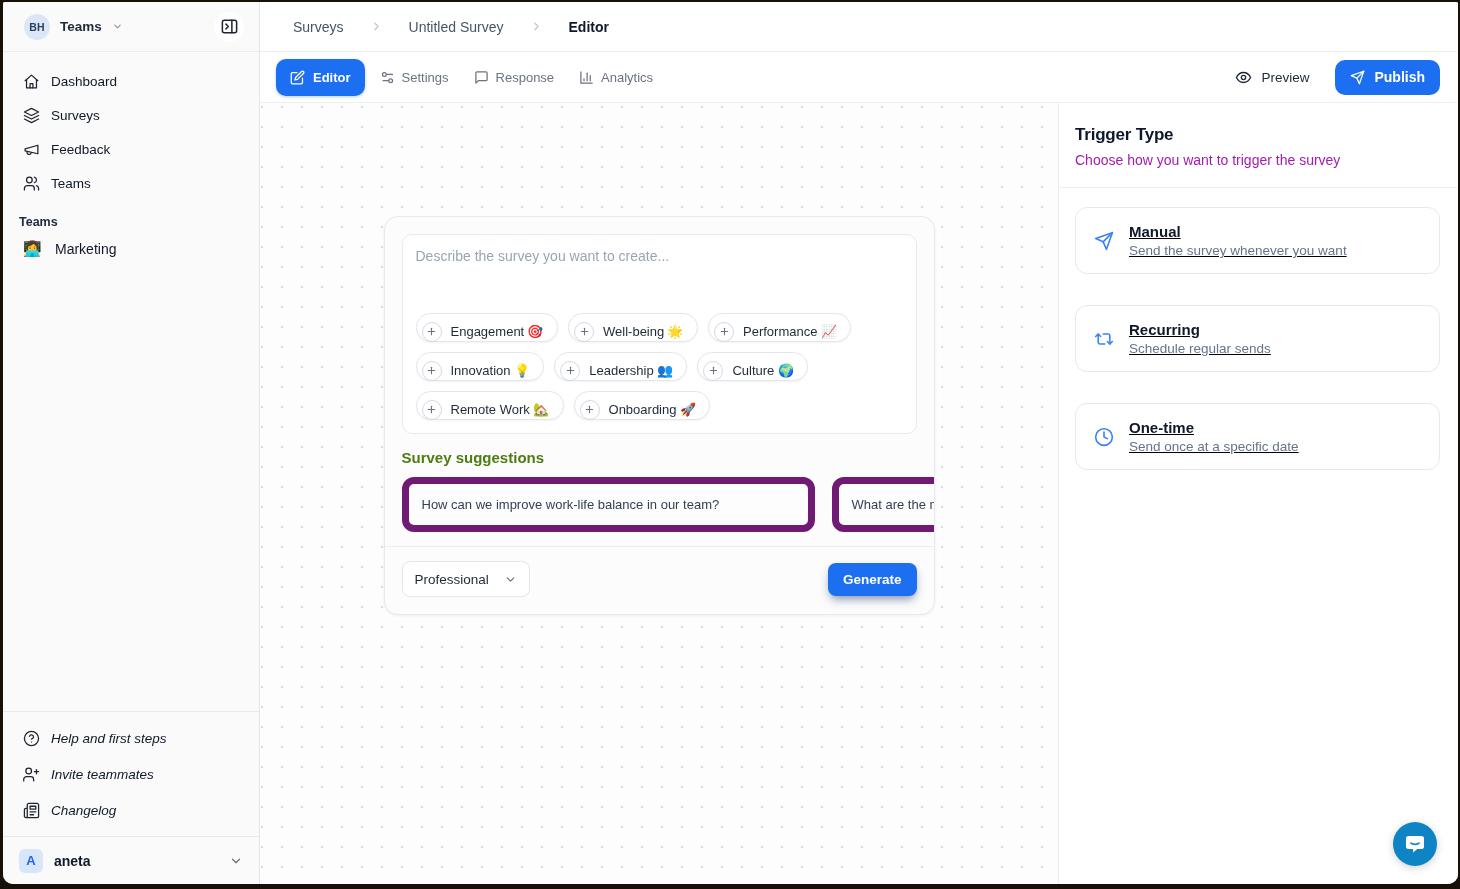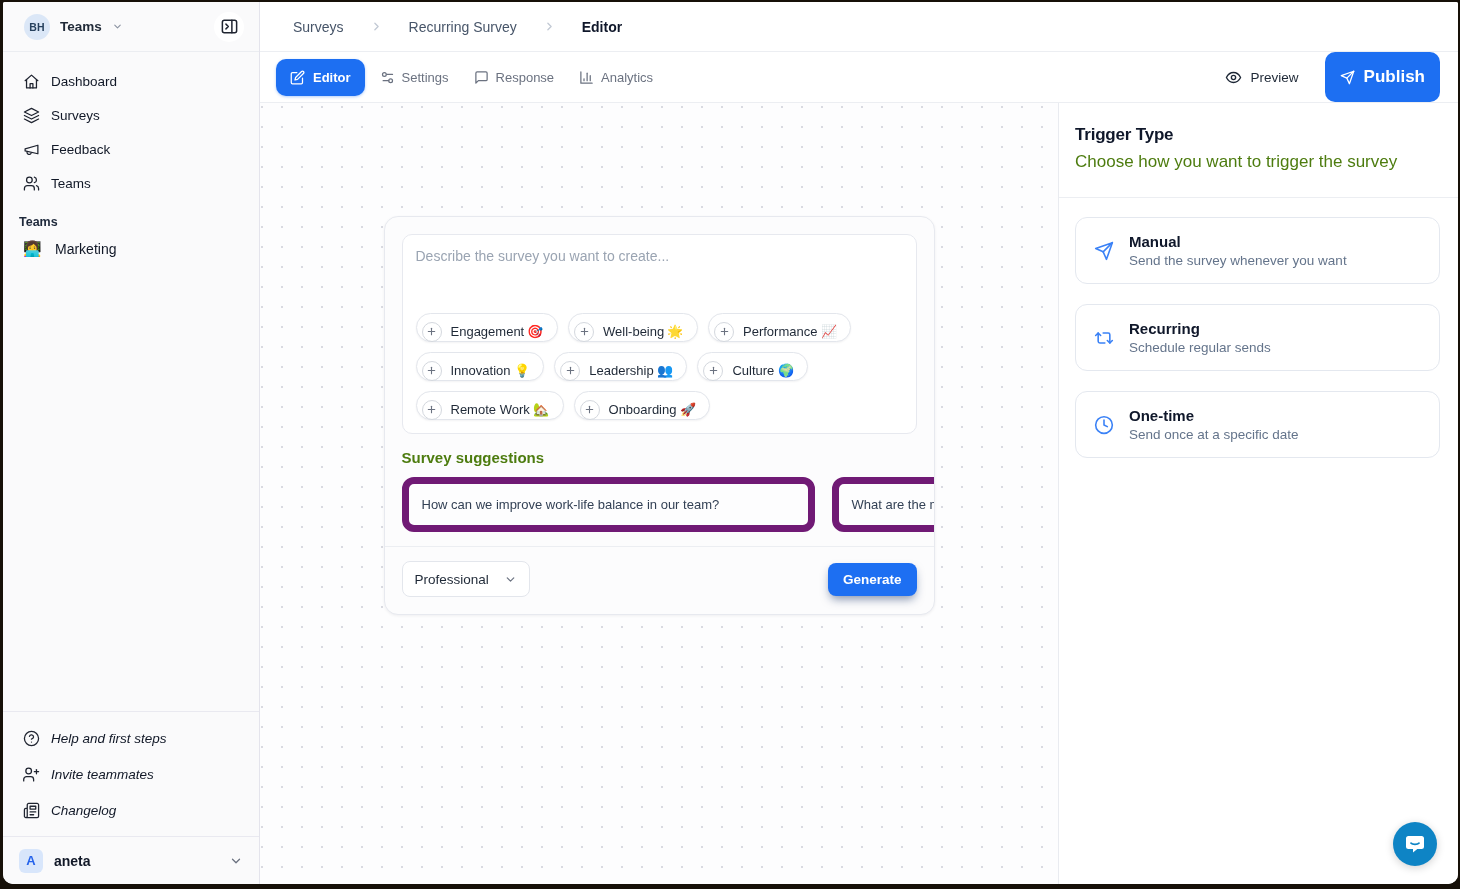--- a/index.html
+++ b/index.html
@@ -40,21 +40,21 @@
   .topbar { height:50px; flex:0 0 50px; border-bottom:1px solid #eceef2; display:flex; align-items:center; padding-left:33px; gap:0; background:#fff; }
   .crumb { font-size:14px; color:#475569; cursor:pointer; }
   .crumb.current { color:#0f172a; font-weight:700; cursor:default; }
   .crumb-sep { color:#c2c9d4; margin:0 26px; display:inline-flex; }
 
   .toolbar { height:51px; flex:0 0 51px; border-bottom:1px solid #eceef2; display:flex; align-items:center; padding:0 18px 0 16px; background:#fff; }
   .tab-active { display:flex; align-items:center; gap:8px; height:37px; padding:0 14px; border:none; border-radius:10px; background:var(--blue); color:#fff; font-size:13px; font-weight:700; font-family:inherit; cursor:pointer; box-shadow:0 1px 3px rgba(29,111,242,.35); }
   .tab { display:flex; align-items:center; gap:7px; height:37px; padding:0 10px; border:none; background:transparent; color:#6b7280; font-size:13px; font-weight:500; font-family:inherit; cursor:pointer; margin-left:5px; }
   .toolbar-right { margin-left:auto; display:flex; align-items:center; gap:26px; }
   .preview-btn { display:flex; align-items:center; gap:9px; border:none; background:transparent; color:#1f2937; font-size:13.5px; font-weight:500; font-family:inherit; cursor:pointer; }
-  .publish-btn { display:flex; align-items:center; gap:9px; height:50px; padding:0 15px; border:none; border-radius:10px; background:var(--blue); color:#fff; font-size:17px; font-weight:700; font-family:inherit; cursor:pointer; }
+  .publish-btn { display:flex; align-items:center; gap:9px; height:35px; padding:0 15px; border:none; border-radius:10px; background:var(--blue); color:#fff; font-size:14px; font-weight:700; font-family:inherit; cursor:pointer; }
 
   .content { flex:1; display:flex; min-height:0; }
   .canvas { flex:1; min-width:0; position:relative; overflow:hidden;
     background-color:#fdfdfe;
     background-image:radial-gradient(#d9dae1 1.15px, transparent 1.15px);
     background-size:20px 20px; background-position:12px 14px; }
 
   
   .composer { width:551px; margin:113px auto 0; background:#fcfcfd; border:1px solid #e7e9ef; border-radius:14px; box-shadow:0 1px 3px rgba(16,24,40,.06); padding:17px; overflow:hidden; }
   .prompt-box { background:#fff; border:1px solid #e7e9ef; border-radius:10px; height:200px; padding:13px; display:flex; flex-direction:column; }
@@ -69,24 +69,24 @@
   .sugg-card.c1 { width:413px; }
   .sugg-card.c2 { width:265px; }
   .composer-divider { height:1px; background:#eceef2; margin:14px -17px 0; }
   .composer-footer { padding-top:14px; display:flex; align-items:center; justify-content:space-between; }
   .tone-select { width:128px; height:36px; display:flex; align-items:center; justify-content:space-between; padding:0 12px; border:1px solid #e3e6ec; border-radius:8px; background:#fff; font-size:13.5px; font-weight:500; color:#1f2937; font-family:inherit; cursor:pointer; }
   .tone-select .chev { color:#6b7280; }
   .generate-btn { height:33px; padding:0 15px; border:none; border-radius:8px; background:var(--blue); color:#fff; font-size:13.5px; font-weight:700; font-family:inherit; cursor:pointer; box-shadow:0 5px 10px -2px rgba(13,42,96,.5); }
 
   
   .trigger-panel { width:400px; flex:0 0 400px; background:#fff; border-left:1px solid #e9ebf0; display:flex; flex-direction:column; }
-  .tp-header { padding:22px 16px 25px; border-bottom:1px solid #eceef2; }
+  .tp-header { padding:22px 16px 19px; border-bottom:1px solid #eceef2; }
   .tp-title { font-size:17px; font-weight:700; color:#0f172a; letter-spacing:-.2px; }
-  .tp-subtitle { margin-top:7px; font-size:17px; color:#4d7c0f; }
-  .tp-options { padding:19px 18px 0 16px; display:flex; flex-direction:column; gap:20px; }
+  .tp-subtitle { margin-top:7px; font-size:14px; color:#a21caf; }
+  .tp-options { padding:19px 18px 0 16px; display:flex; flex-direction:column; gap:31px;text-decoration:underline; }
   .tp-card { display:flex; align-items:center; gap:15px; border:1px solid #e4e8ef; border-radius:12px; background:#fff; padding:15px 16px; cursor:pointer; text-align:left; font-family:inherit; }
   .tp-card .icon { color:#3b82f6; margin-left:2px; }
   .tp-card-title { font-size:15px; font-weight:700; color:#0f172a; }
   .tp-card-desc { margin-top:3px; font-size:13.5px; color:#64748b; }
 
   
   .chat-launcher { position:absolute; right:21px; bottom:18px; width:44px; height:44px; border-radius:50%; background:var(--intercom); border:none; cursor:pointer; display:flex; align-items:center; justify-content:center; box-shadow:0 2px 8px rgba(0,0,0,.18); }
 
   :root { --blue:#1d6ff2; --intercom:#0e84c5; }
 </style>
@@ -216,21 +216,21 @@
 
   <div class="main">
 
     <div class="topbar">
       <span class="crumb">Surveys</span>
       <span class="crumb-sep icon">
         <svg width="13" height="13" viewBox="0 0 24 24" fill="none" stroke="currentColor" stroke-width="2.4" stroke-linecap="round" stroke-linejoin="round">
             <polyline points="9 6 15 12 9 18"></polyline>
           </svg>
       </span>
-      <span class="crumb">Recurring Survey</span>
+      <span class="crumb">Untitled Survey</span>
       <span class="crumb-sep icon">
         <svg width="13" height="13" viewBox="0 0 24 24" fill="none" stroke="currentColor" stroke-width="2.4" stroke-linecap="round" stroke-linejoin="round">
             <polyline points="9 6 15 12 9 18"></polyline>
           </svg>
       </span>
       <span class="crumb current">Editor</span>
     </div>
 
     <div class="toolbar">
       <button class="tab-active">

